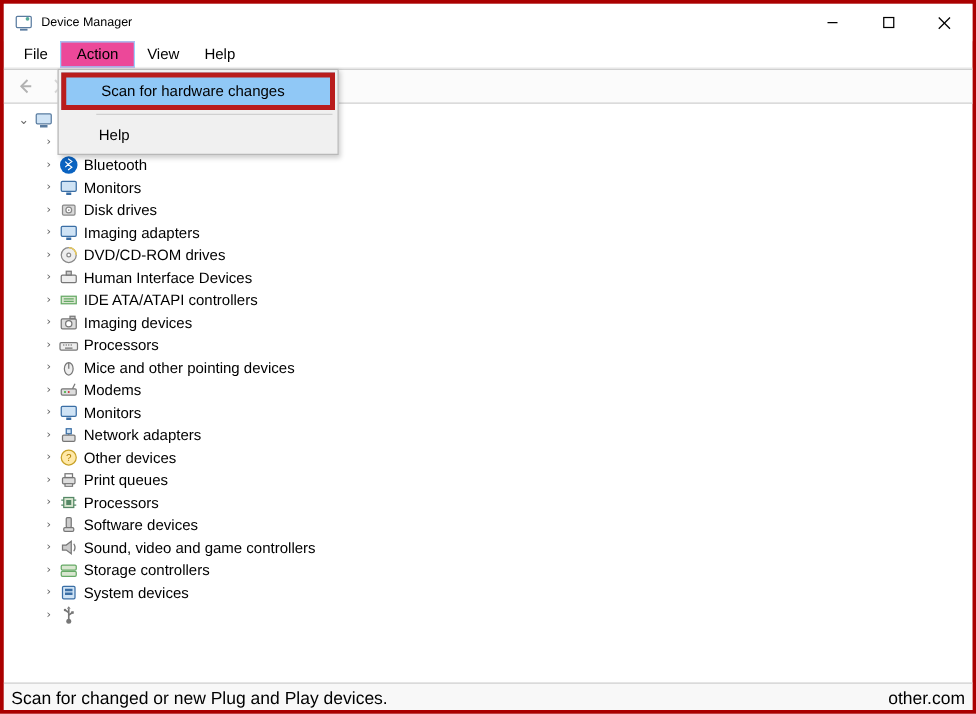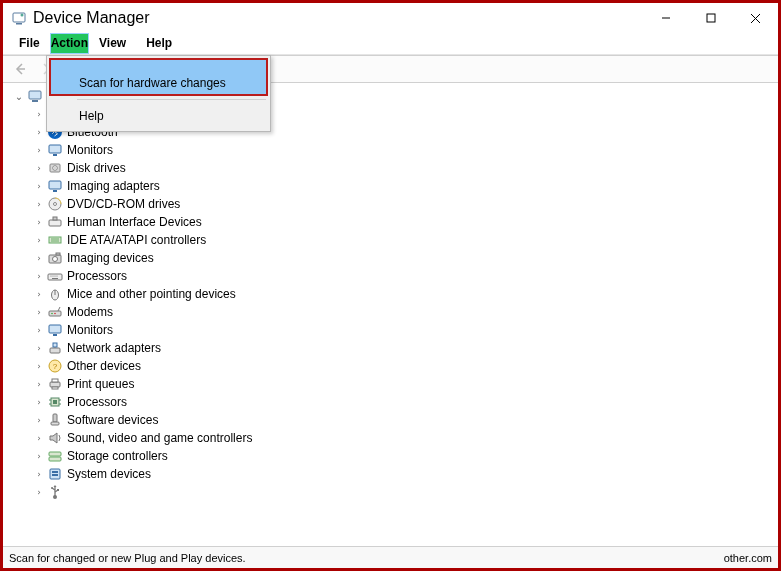--- a/index.html
+++ b/index.html
@@ -1,50 +1,50 @@
 <!DOCTYPE html>
 <html><head>
 <meta charset="utf-8">
 <style>
   * { box-sizing: border-box; margin: 0; padding: 0; font-family: "Segoe UI", Tahoma, sans-serif; }
   body { background: #ffffff; width: 781px; height: 571px; overflow: hidden; border: 3px solid #a00; position: relative; }
   .window { width: 100%; height: 100%; display: flex; flex-direction: column; }
   
   .titlebar { height: 30px; display: flex; align-items: center; padding: 0 0 0 8px; background: #fff; }
   .titlebar .app-icon { width: 16px; height: 16px; margin-right: 6px; display:inline-block; }
-  .titlebar .title { font-size: 16px; color: #000; flex: 1; }
+  .titlebar .title { font-size: 10px; color: #000; flex: 1; }
   .titlebar .win-btns { display: flex; height: 100%; }
   .winbtn { width: 45px; height: 100%; display: flex; align-items: center; justify-content: center; font-size: 13px; color: #000; }
   .winbtn svg { stroke:#000; }
   
   .menubar { height: 22px; display: flex; align-items: stretch; padding: 0 6px; font-size: 12px; border-bottom: 1px solid #e5e5e5; }
-  .menuitem { padding: 3px 10px 0; cursor: default; font-weight: bold; }
-  .menuitem.open { background: #22c55e; border: 1px solid #99d1ff; padding: 2px 0 0; }
+  .menuitem { padding: 3px 10px 0; cursor: default; }
+  .menuitem.open { background: #ec4899; border: 1px solid #99d1ff; padding: 2px 12px 0; }
   
   .toolbar { height: 28px; border-bottom: 1px solid #d0d0d0; border-top: 1px solid #d0d0d0; display: flex; align-items: center; padding: 0 6px; gap:4px; position:relative; background:#fbfbfb; }
   .tbtn { width: 22px; height: 22px; display:flex; align-items:center; justify-content:center; opacity:0.55; }
   
   .dropdown { position: absolute; left: 43px; top: 52px; width: 225px; background: #f0f0f0; border: 1px solid #b8b8b8; box-shadow: 2px 2px 4px rgba(0,0,0,0.2); z-index: 10; padding: 2px; }
   .dropdown .dd-item { font-size: 12px; padding: 6px 10px 6px 30px; position: relative; }
-  .dropdown .dd-item.hl { background: #90c8f6; border: 2px solid #b91c1c; padding: 16px 8px 4px 28px; }
+  .dropdown .dd-item.hl { background: #90c8f6; border: 4px solid #b91c1c; padding: 4px 8px 4px 28px; }
   .dropdown .dd-sep { height: 1px; background: #d0d0d0; margin: 3px 2px 3px 28px; }
   
   .tree-container { flex: 1; overflow: auto; padding: 4px 0 0 10px; }
   .tree-root { font-size: 12px; }
   .root-row { display:flex; align-items:center; height:18px; }
   .root-row .exp { width:12px; text-align:center; color:#666; font-size:10px; margin-right:2px; cursor:default;}
   .root-row .rooticon { width:16px; height:16px; margin-right:4px; display:inline-block;}
   .children { padding-left: 20px; }
   .node-row { display:flex; align-items:center; height:18px; white-space:nowrap; }
   .node-row .exp { width:12px; text-align:center; color:#666; font-size:9px; margin-right:2px; cursor:default; font-family: monospace;}
   .node-row .nicon { width:16px; height:16px; margin-right:4px; display:inline-flex; align-items:center; justify-content:center; flex-shrink:0;}
   .node-row .label { }
   
   
-  .statusbar { height: 22px; border-top: 1px solid #d0d0d0; display: flex; align-items: center; font-size: 11px; padding: 0 6px; justify-content: space-between; background:#f8f8f8;}
+  .statusbar { height: 22px; border-top: 1px solid #d0d0d0; display: flex; align-items: center; font-size: 14px; padding: 0 6px; justify-content: space-between; background:#f8f8f8;}
   
   svg.ic { width:16px; height:16px; }
 </style>
 </head>
 <body>
 
 <div class="window">
 
   <div class="titlebar">
     <span class="app-icon">

